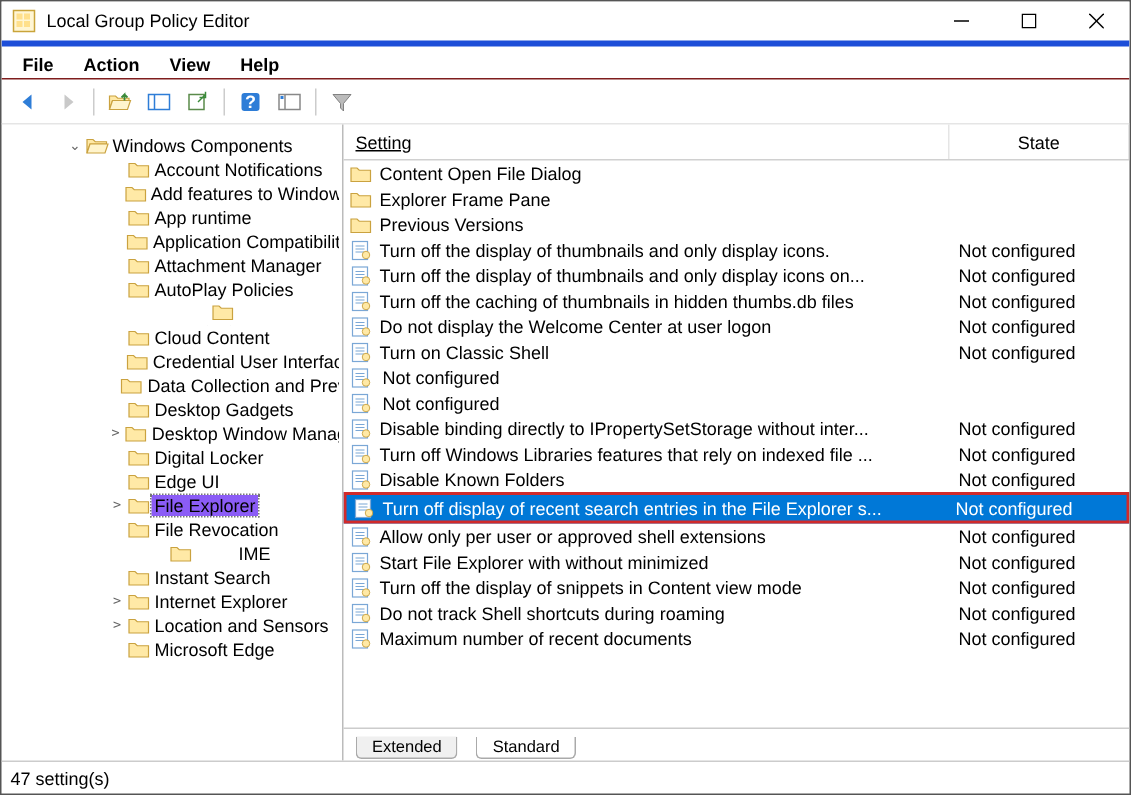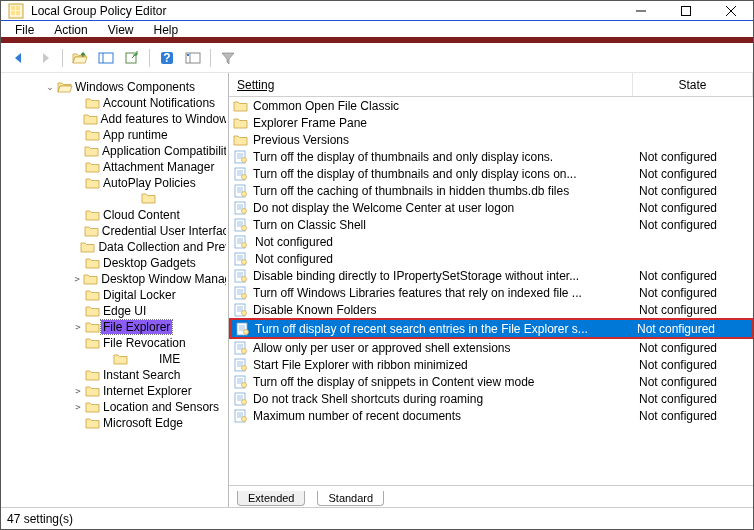--- a/index.html
+++ b/index.html
@@ -1,22 +1,22 @@
 <!DOCTYPE html>
 <html><head>
 <meta charset="utf-8">
 <style>
   * { margin: 0; padding: 0; box-sizing: border-box; font-family: "Segoe UI", Tahoma, sans-serif; font-size: 12px; }
   body { background: #fff; width: 754px; height: 530px; border: 1px solid #555; display: flex; flex-direction: column; overflow: hidden; }
-  .titlebar { height: 20px; display: flex; align-items: center; padding: 0 0 0 6px; background: #fff; border-bottom: 1px solid #1d4ed8; }
+  .titlebar { height: 30px; display: flex; align-items: center; padding: 0 0 0 6px; background: #fff; border-bottom: 4px solid #1d4ed8; }
   .titlebar .app-title { padding-left: 6px; flex: 1; }
   .titlebar .tbicon { width: 18px; height: 18px; display: flex; align-items: center; justify-content: center; }
   .titlebar .wbtn { width: 45px; height: 30px; display: flex; align-items: center; justify-content: center; }
 
-  .menubar { height: 22px; display: flex; align-items: flex-start; padding: 0 6px; gap: 4px; border-bottom: 6px solid #7f1d1d; }
+  .menubar { height: 22px; display: flex; align-items: flex-end; padding: 0 6px; gap: 4px; border-bottom: 1px solid #7f1d1d; font-weight: bold; }
   .menubar .mitem { padding: 2px 8px; }
 
   .toolbar { height: 30px; display: flex; align-items: center; padding: 0 6px; gap: 2px; border-bottom: 1px solid #e5e5e5; }
   .toolbar .tbtn { width: 24px; height: 24px; display: flex; align-items: center; justify-content: center; border-radius: 2px; }
   .toolbar .sep { width: 1px; height: 18px; background: #ccc; margin: 0 3px; }
 
   .content { flex: 1; display: flex; min-height: 0; }
   .tree { width: 228px; border-right: 1px solid #bbb; padding: 6px 2px 2px 2px; overflow: hidden; white-space: nowrap; }
   .tree-row { display: flex; align-items: center; height: 16px; gap: 0; }
   .tree-row .twist { width: 14px; display: inline-flex; justify-content: center; color: #666; font-size: 9px; }
@@ -368,21 +368,21 @@
       <div class="col setting">Setting</div>
       <div class="col state">State</div>
     </div>
     <div class="list" id="settings-list">
         <div class="lrow">
           <span class="icon">
             <svg width="16" height="14">
               <use href="#folder-icon"></use>
             </svg>
           </span>
-          <span class="stext">Common Open File Classic</span>
+          <span class="stext">Content Open File Dialog</span>
           <span class="sstate"></span>
         </div>
         <div class="lrow">
           <span class="icon">
             <svg width="16" height="14">
               <use href="#folder-icon"></use>
             </svg>
           </span>
           <span class="stext">Explorer Frame Pane</span>
           <span class="sstate"></span>
@@ -501,21 +501,21 @@
           </span>
           <span class="stext">Allow only per user or approved shell extensions</span>
           <span class="sstate">Not configured</span>
         </div>
         <div class="lrow">
           <span class="icon">
             <svg width="16" height="14">
               <use href="#policy-icon"></use>
             </svg>
           </span>
-          <span class="stext">Start File Explorer with ribbon minimized</span>
+          <span class="stext">Start File Explorer with without minimized</span>
           <span class="sstate">Not configured</span>
         </div>
         <div class="lrow">
           <span class="icon">
             <svg width="16" height="14">
               <use href="#policy-icon"></use>
             </svg>
           </span>
           <span class="stext">Turn off the display of snippets in Content view mode</span>
           <span class="sstate">Not configured</span>

